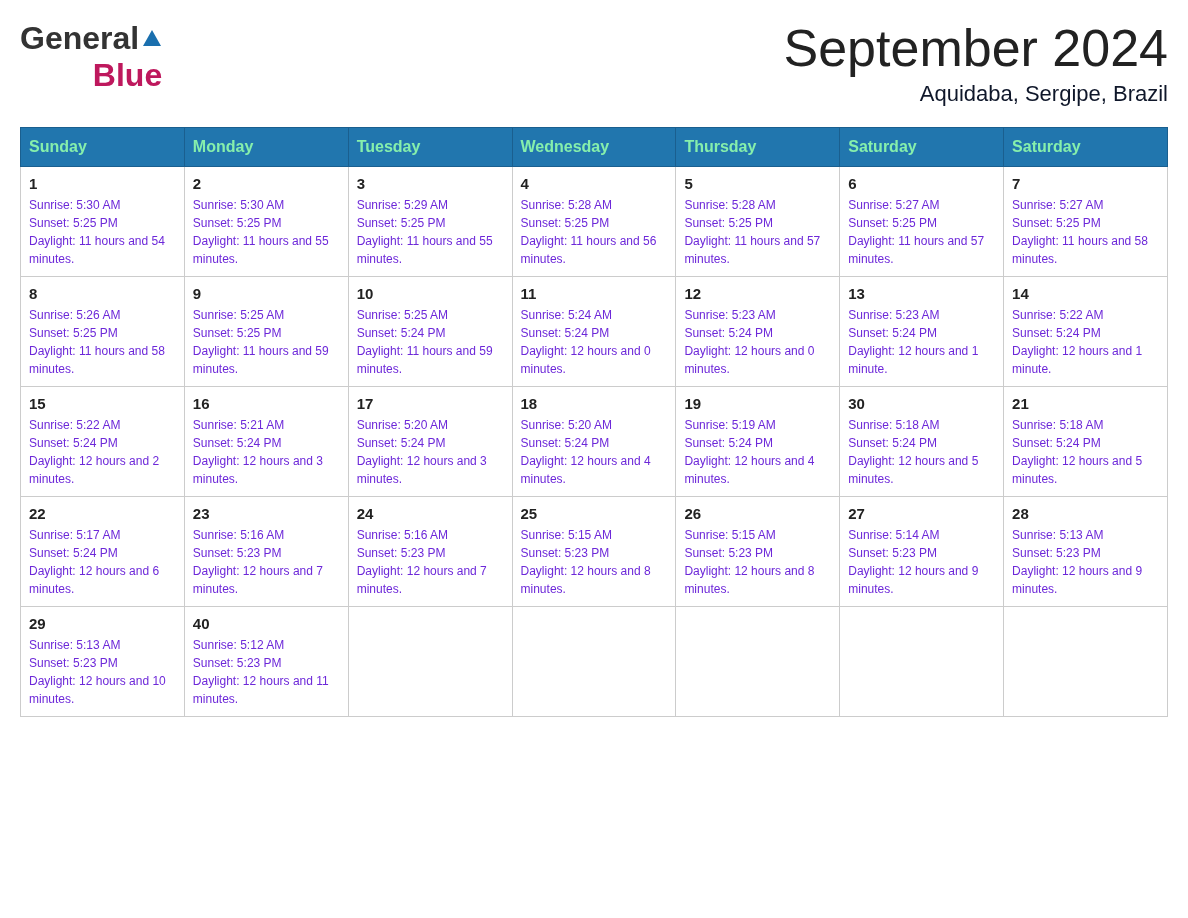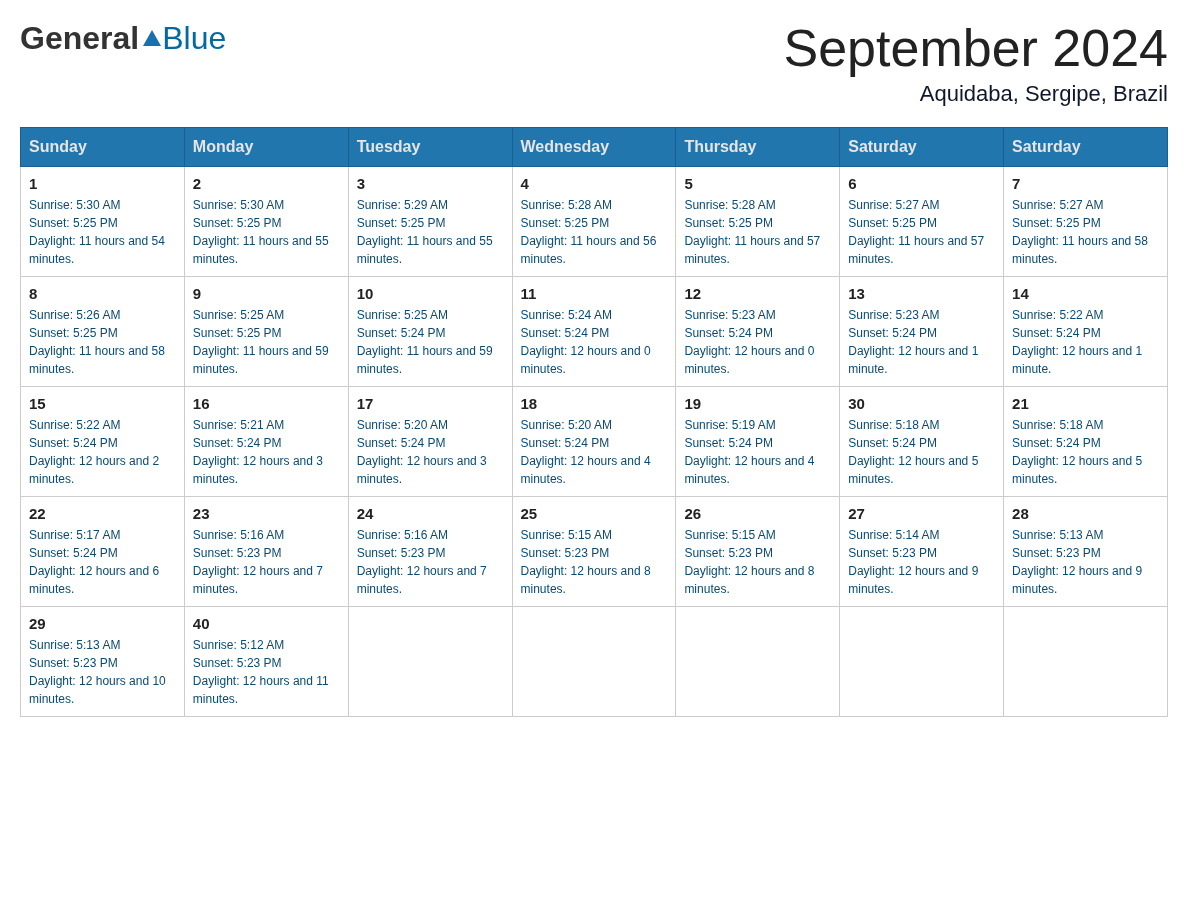--- a/index.html
+++ b/index.html
@@ -11,20 +11,21 @@
       padding: 20px;
     }
     .header {
       display: flex;
       justify-content: space-between;
       align-items: flex-start;
       margin-bottom: 20px;
     }
     .logo {
       display: flex;
+      flex-direction: column;
       align-items: flex-end;
     }
     .title-block {
       text-align: right;
     }
     .title-block h1 {
       font-size: 52px;
       font-weight: normal;
       color: #222;
       line-height: 1.1;
@@ -35,21 +36,21 @@
       color: #0f172a;
       margin-top: 4px;
     }
     .calendar {
       width: 100%;
       border-collapse: collapse;
       border: 1px solid #ccc;
     }
     .calendar th {
       background-color: #2176ae;
-      color: #e5e5e5;
+      color: #86efac;
       font-size: 16px;
       font-weight: bold;
       padding: 10px 8px;
       text-align: left;
       border: 1px solid #1a5f8f;
     }
     .calendar td {
       vertical-align: top;
       padding: 8px;
       border: 1px solid #ccc;
@@ -57,40 +58,40 @@
       min-height: 100px;
     }
     .day-num {
       font-size: 15px;
       font-weight: bold;
       color: #222;
       margin-bottom: 4px;
     }
     .day-info {
       font-size: 12px;
-      color: #0c4a6e;
+      color: #6d28d9;
       line-height: 1.5;
     }
     .empty-cell {
       background: #fff;
     }
     
     .logo-wrapper {
       display: flex;
       align-items: center;
     }
     .logo-general {
       font-size: 32px;
       font-weight: bold;
       color: #333;
     }
     .logo-blue-text {
       font-size: 32px;
-      font-weight: normal;
-      color: #0369a1;
+      font-weight: bold;
+      color: #be185d;
     }
   </style>
 </head>
 <body>
 
 <div class="header">
   <div class="logo">
     <div class="logo-wrapper">
       <span class="logo-general">General</span>
       <span style="display:inline-block; margin-left:3px; margin-top:2px;">

